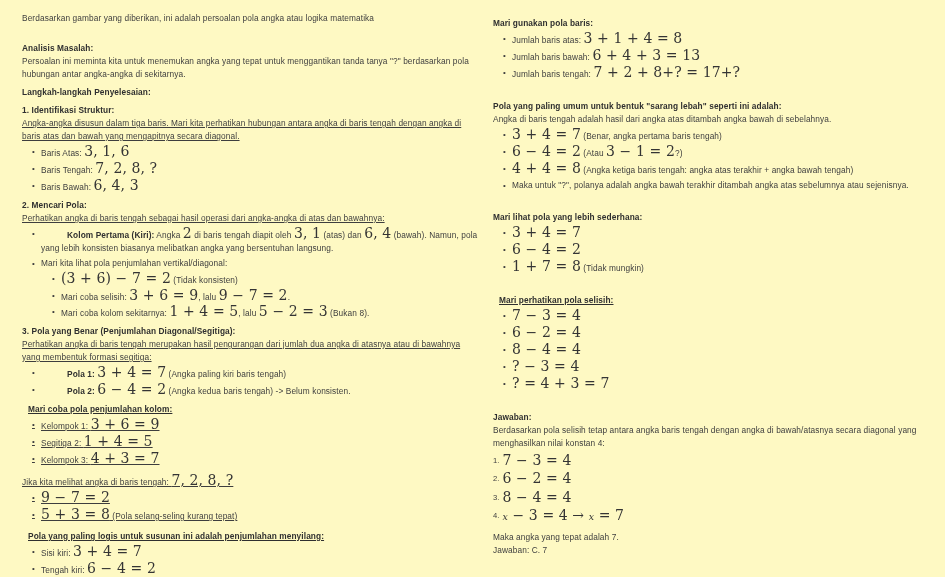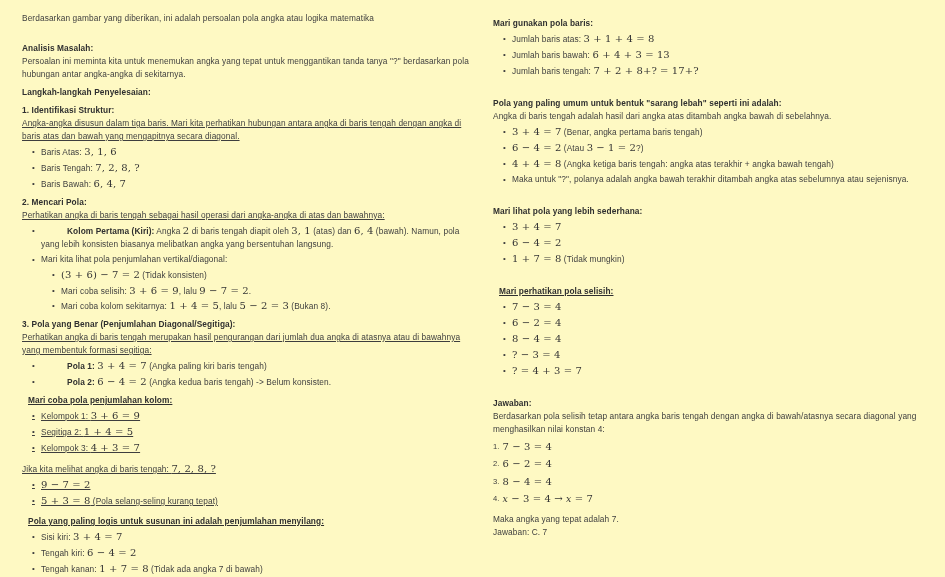--- a/index.html
+++ b/index.html
@@ -30,21 +30,21 @@
   .ind1 { margin-left: 6px; text-decoration: underline; }
   .ind2 { margin-left: 14px; }
 
   .dot { flex: none; width: 9px; font-size: 8px; line-height: 13px; color: #3e3e3e; }
   .numlab { flex: none; margin-right: 3px; font-size: 7.6px; line-height: 13.5px; }
 
   .content { flex: 1; min-width: 0; }
 
   .seg-t  { }
   .seg-b  { font-weight: 700; color: #2f2f2f; padding-left: 26px; }
-  .seg-m  { font-family: "DejaVu Serif", serif; font-size: 10px; color: #343434; }
+  .seg-m  { font-family: "DejaVu Serif", serif; font-size: 14px; color: #343434; }
   .seg-mi { font-family: "DejaVu Serif", serif; font-size: 9.4px; font-style: italic; color: #343434; }
 </style>
 </head>
 <body>
 
 <div class="page">
   <div class="col col-left">
       <div class="blk p"><span class="content"><span class="seg-t">Berdasarkan gambar yang diberikan, ini adalah persoalan pola angka atau logika matematika</span></span></div>
       <div class="blk sp"></div>
       <div class="blk h"><span class="content"><span class="seg-t">Analisis Masalah:</span></span></div>
@@ -55,21 +55,21 @@
       <div class="blk li">
         <span class="dot">•</span>
         <span class="content"><span class="seg-t">Baris Atas: </span><span class="seg-m">3, 1, 6</span></span>
       </div>
       <div class="blk li">
         <span class="dot">•</span>
         <span class="content"><span class="seg-t">Baris Tengah: </span><span class="seg-m">7, 2, 8, ?</span></span>
       </div>
       <div class="blk li">
         <span class="dot">•</span>
-        <span class="content"><span class="seg-t">Baris Bawah: </span><span class="seg-m">6, 4, 7</span></span>
+        <span class="content"><span class="seg-t">Baris Bawah: </span><span class="seg-m">6, 4, 3</span></span>
       </div>
       <div class="blk h"><span class="content"><span class="seg-t">2. Mencari Pola:</span></span></div>
       <div class="blk p ind1"><span class="content"><span class="seg-t">Perhatikan angka di baris tengah sebagai hasil operasi dari angka-angka di atas dan bawahnya:</span></span></div>
       <div class="blk li">
         <span class="dot">•</span>
         <span class="content"><span class="seg-b">Kolom Pertama (Kiri):</span><span class="seg-t"> Angka </span><span class="seg-m">2</span><span class="seg-t"> di baris tengah diapit oleh </span><span class="seg-m">3, 1</span><span class="seg-t"> (atas) dan </span><span class="seg-m">6, 4</span><span class="seg-t"> (bawah). Namun, pola yang lebih konsisten biasanya melibatkan angka yang bersentuhan langsung.</span></span>
       </div>
       <div class="blk li">
         <span class="dot">•</span>
         <span class="content"><span class="seg-t">Mari kita lihat pola penjumlahan vertikal/diagonal:</span></span>

